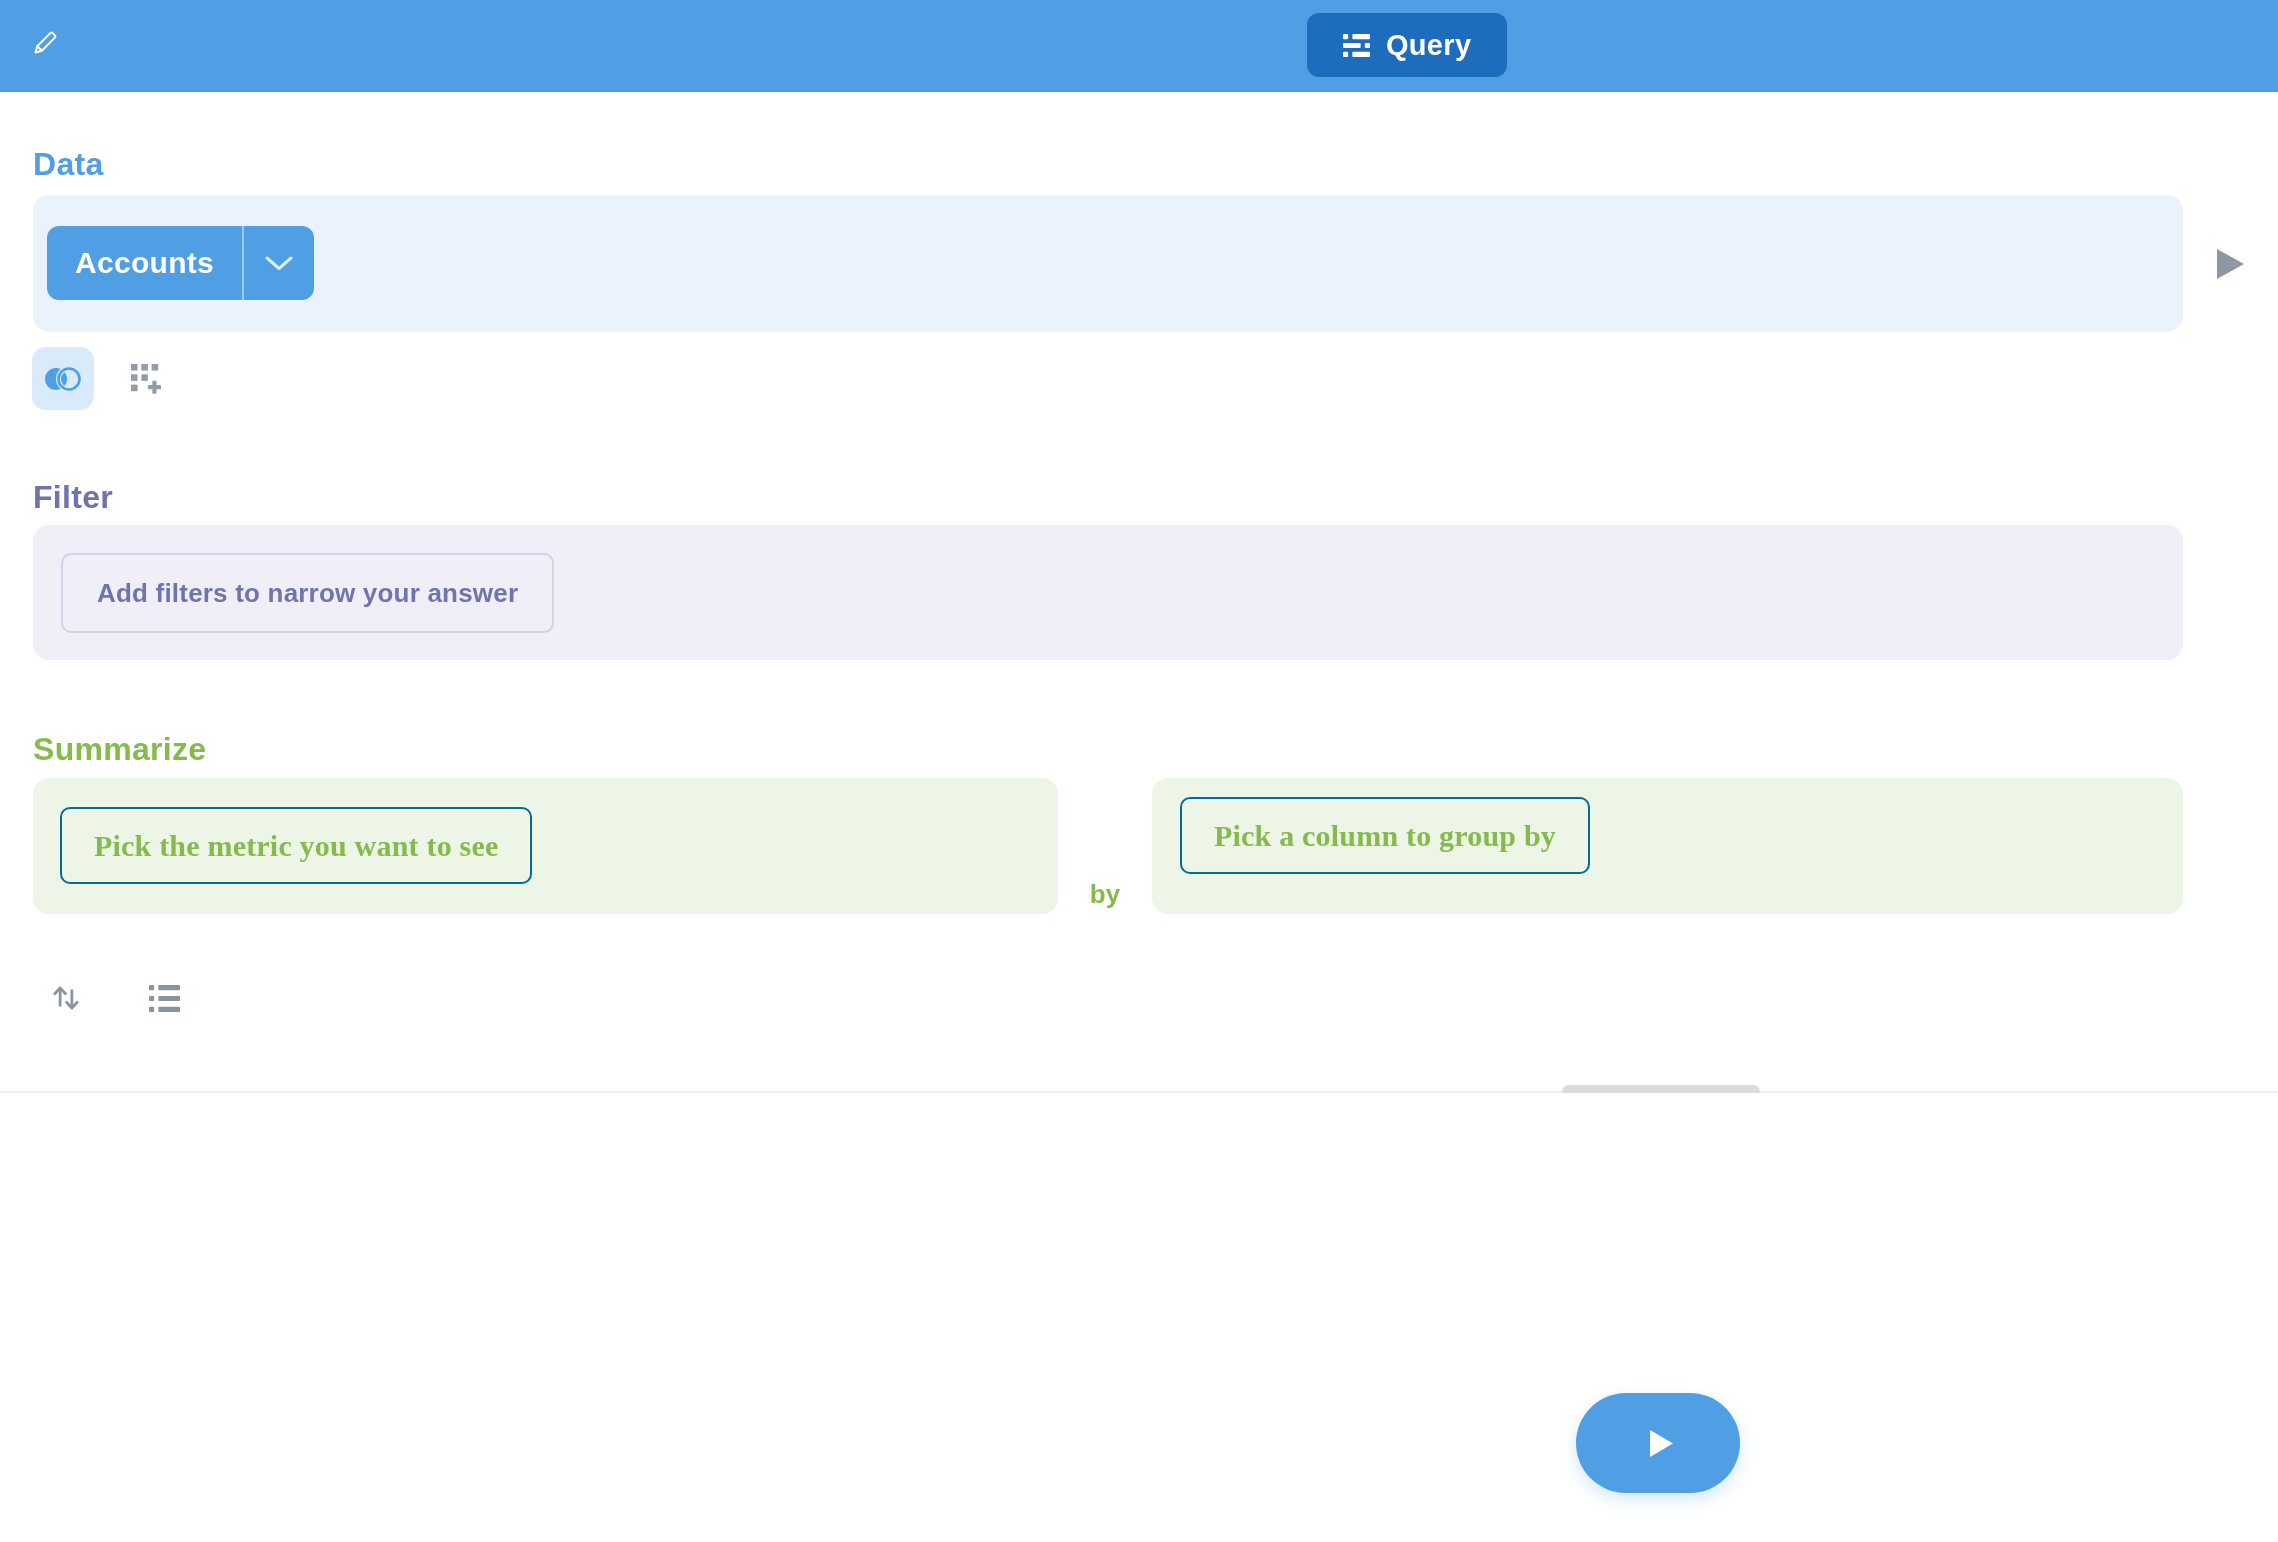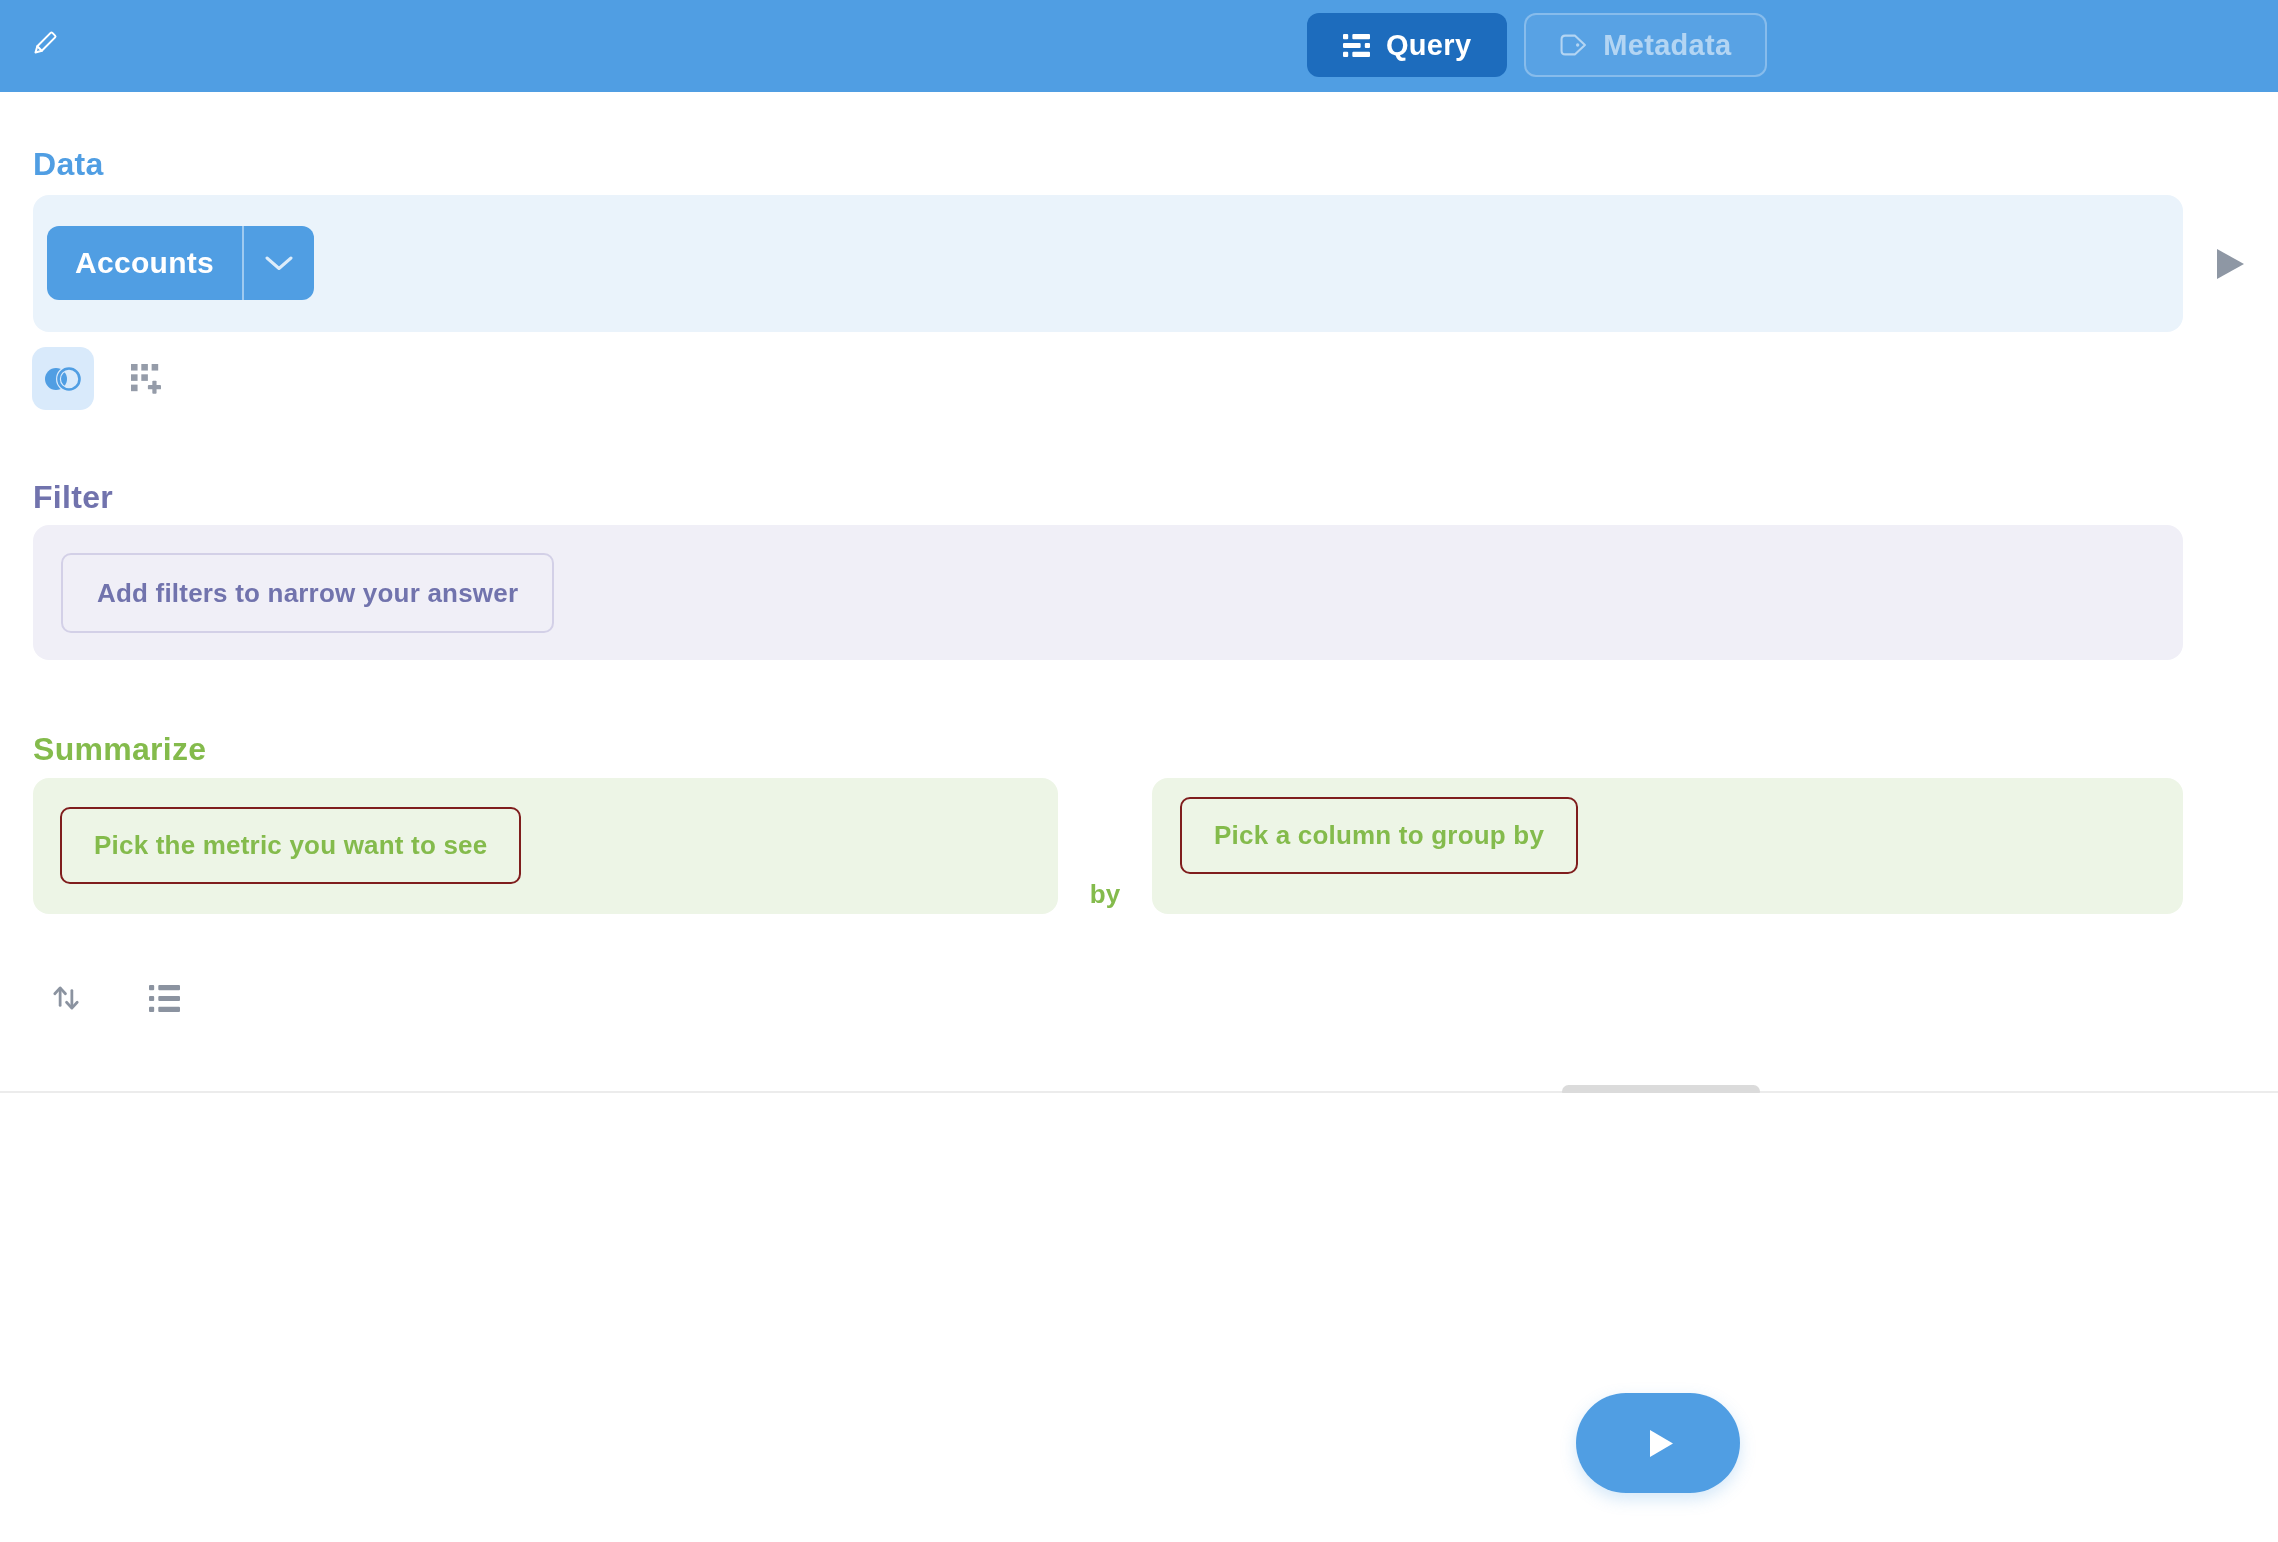--- a/index.html
+++ b/index.html
@@ -55,21 +55,21 @@
   .ghost-btn{position:absolute;height:80px;border-radius:10px;background:transparent;display:inline-flex;
       align-items:center;white-space:nowrap;font-weight:700;letter-spacing:.2px;cursor:pointer;
       font-family:"Liberation Sans", sans-serif;}
   .filter-add{left:28px;top:28px;border:2px solid #d3d0e7;color:var(--filter-accent);font-size:26px;padding:0 34px;}
 
   .h-summarize{left:33px;top:731px;color:var(--summarize-accent);}
   .box-sum-left{position:absolute;left:33px;top:778px;width:1025px;height:136px;border-radius:16px;background:var(--summarize-section);}
   .box-sum-right{position:absolute;left:1152px;top:778px;width:1031px;height:136px;border-radius:16px;background:var(--summarize-section);}
   .by-label{position:absolute;left:1058px;top:879px;width:94px;text-align:center;font-size:26px;font-weight:700;
       color:var(--summarize-accent);}
-  .sum-btn{border:2px solid #7f1d1d;color:var(--summarize-accent);font-size:26px;height:77px;padding:0 32px;}
+  .sum-btn{border:2px solid #0369a1;color:var(--summarize-accent);font-size:30px;height:77px;padding:0 32px;font-family:Liberation Serif, serif;}
   .metric-btn{left:27px;top:29px;}
   .group-btn{left:28px;top:19px;text-align:center;}
 
   .action-row-bottom{position:absolute;left:44px;top:976px;display:flex;align-items:center;gap:54px;}
 
   
   .divider{position:absolute;left:0;top:1091px;width:2278px;height:2px;background:#ececec;}
   .drag-handle{position:absolute;left:1562px;top:1085px;width:198px;height:13px;border-radius:7px;background:#dbdbdb;cursor:row-resize;}
 
   .results{position:absolute;left:0;top:1093px;width:2278px;height:449px;background:#fff;}
@@ -95,29 +95,20 @@
           <svg width="27" height="23" viewBox="0 0 26 22" fill="#ffffff">
             <rect x="0" y="0" width="5" height="5" rx="1"></rect>
               <rect x="9" y="0" width="17" height="5" rx="1"></rect>
             <rect x="0" y="8.5" width="17" height="5" rx="1"></rect>
               <rect x="21" y="8.5" width="5" height="5" rx="1"></rect>
             <rect x="0" y="17" width="5" height="5" rx="1"></rect>
               <rect x="9" y="17" width="17" height="5" rx="1"></rect>
           </svg>
         </span>
         <span>Query</span>
-      </button>
-      <button class="tab inactive">
-        <span class="ticon">
-          <svg width="27" height="22" viewBox="0 0 26 21" fill="none" stroke="rgba(255,255,255,.55)" stroke-width="2" stroke-linejoin="round">
-            <path d="M1.5 5 Q1.5 1.5 5 1.5 L14.5 1.5 L24 10.5 L14.5 19.5 L5 19.5 Q1.5 19.5 1.5 16 Z"></path>
-            <circle cx="17" cy="10.5" r="1.6" fill="rgba(255,255,255,.55)" stroke="none"></circle>
-          </svg>
-        </span>
-        <span>Metadata</span>
       </button>
     </div>
   </header>
 
   <h2 class="sec-heading h-data">Data</h2>
   <section class="sec-box box-data">
     <button class="accounts-btn">
       <span class="accounts-label">Accounts</span>
       <span class="accounts-sep"></span>
       <span class="accounts-caret">

